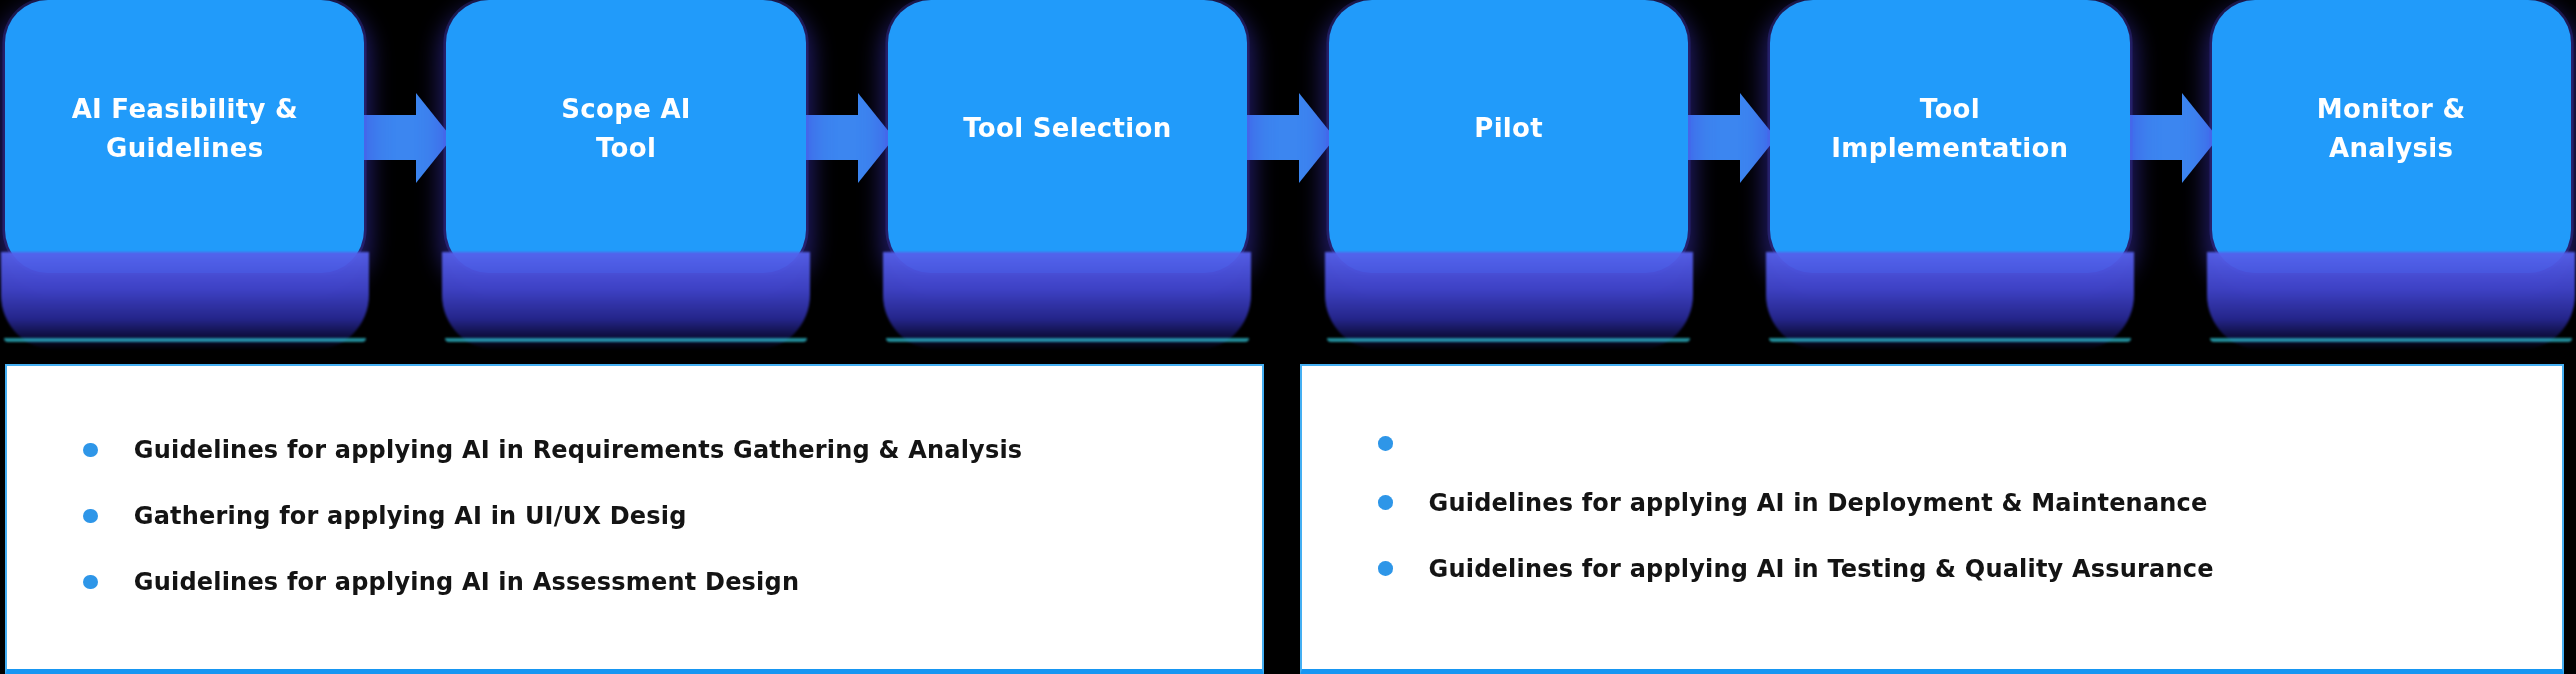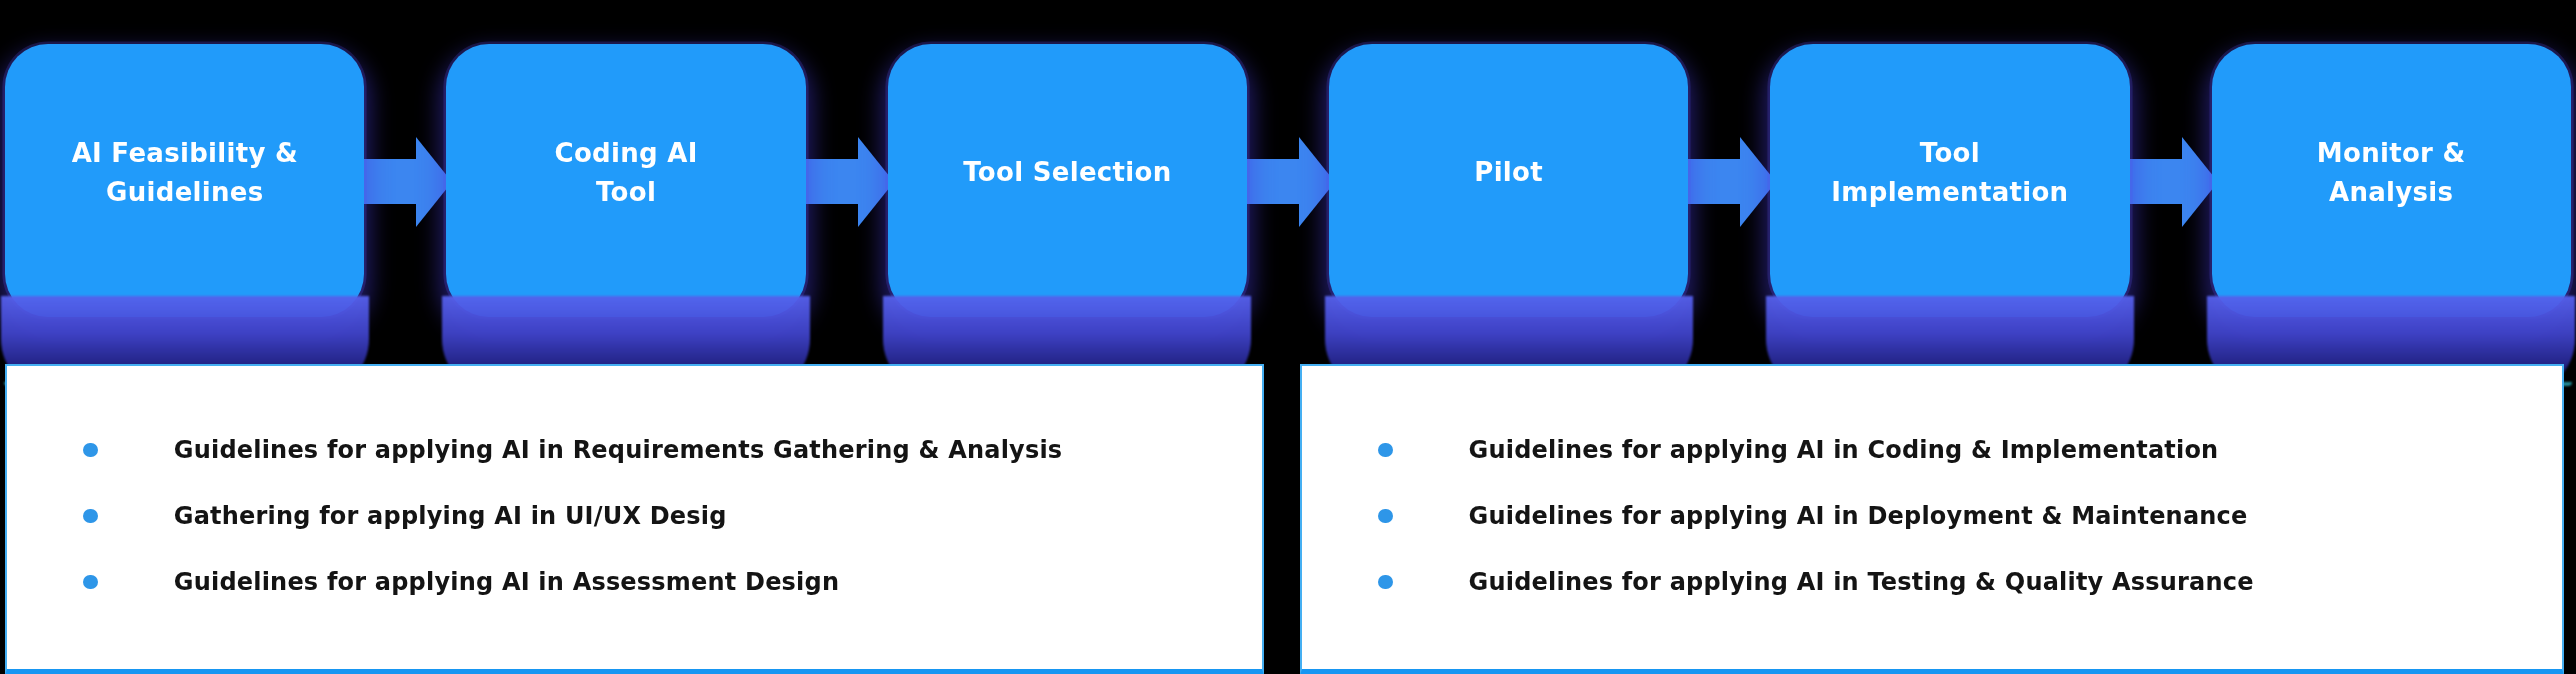--- a/index.html
+++ b/index.html
@@ -5,21 +5,21 @@
   html,body{margin:0;padding:0;}
   body{
     width:2576px;height:675px;position:relative;overflow:hidden;
     background:var(--background,#000);
     font-family:"DejaVu Sans","Liberation Sans",sans-serif;
   }
 
   
   .flow-row{
     position:absolute;top:0;left:0;width:2576px;height:361px;
-    display:flex;align-items:center;padding:0 5.2px;box-sizing:border-box;
+    display:flex;align-items:flex-start;padding:0 5.2px;box-sizing:border-box;
   }
   .flow-box{
     position:relative;flex:1 1 0;height:273px;z-index:2;
     background:var(--box-blue,#219bfa);
     border-radius:43px;
     display:flex;align-items:center;justify-content:center;
     box-shadow:0 0 0 2.6px rgba(90,80,235,0.22), 0 12px 22px 6.9px rgba(70,60,225,0.45);
   }
   
   .flow-box::after{
@@ -63,21 +63,21 @@
   .panel{
     position:absolute;top:364px;height:311px;box-sizing:border-box;
     background:var(--panel-bg,#fff);
     border:2.6px solid var(--panel-border,#45aff2);
     border-bottom:6px solid var(--panel-bottom-border,#1796f2);
     padding:70px 26px 0 76px;
     z-index:3;
   }
   .panel-left{left:5.2px;width:1259px;}
   .panel-right{left:1300px;width:1264px;}
-  .guideline-item{display:flex;align-items:center;margin-bottom:38px;gap:40px;}
+  .guideline-item{display:flex;align-items:center;margin-bottom:38px;}
   .bullet-dot{
     flex:0 0 14.6px;width:14.6px;height:14.6px;border-radius:50%;
     background:var(--bullet-blue,#2e96e8);margin-right:36px;
   }
   .guideline-text{
     font-size:24px;font-weight:700;color:var(--text-dark,#141414);
     letter-spacing:0.2px;white-space:nowrap;
   }
 </style>
 </head>
@@ -92,21 +92,21 @@
     </div>
   </div>
 
   <div class="flow-arrow">
     <div class="shaft"></div>
     <div class="head"></div>
   </div>
 
   <div class="flow-box">
     <div class="flow-box-label">
-      <span>Coding AI</span>
+      <span>Scope AI</span>
       <span>Tool</span>
     </div>
   </div>
 
   <div class="flow-arrow">
     <div class="shaft"></div>
     <div class="head"></div>
   </div>
 
   <div class="flow-box">
@@ -163,21 +163,20 @@
   </div>
   <div class="guideline-item">
     <span class="bullet-dot"></span>
     <span class="guideline-text">Guidelines for applying AI in Assessment Design</span>
   </div>
 </div>
 
 <div class="panel panel-right">
   <div class="guideline-item">
     <span class="bullet-dot"></span>
-    <span class="guideline-text">Guidelines for applying AI in Coding &amp; Implementation</span>
   </div>
   <div class="guideline-item">
     <span class="bullet-dot"></span>
     <span class="guideline-text">Guidelines for applying AI in Deployment &amp; Maintenance</span>
   </div>
   <div class="guideline-item">
     <span class="bullet-dot"></span>
     <span class="guideline-text">Guidelines for applying AI in Testing &amp; Quality Assurance</span>
   </div>
 </div>

